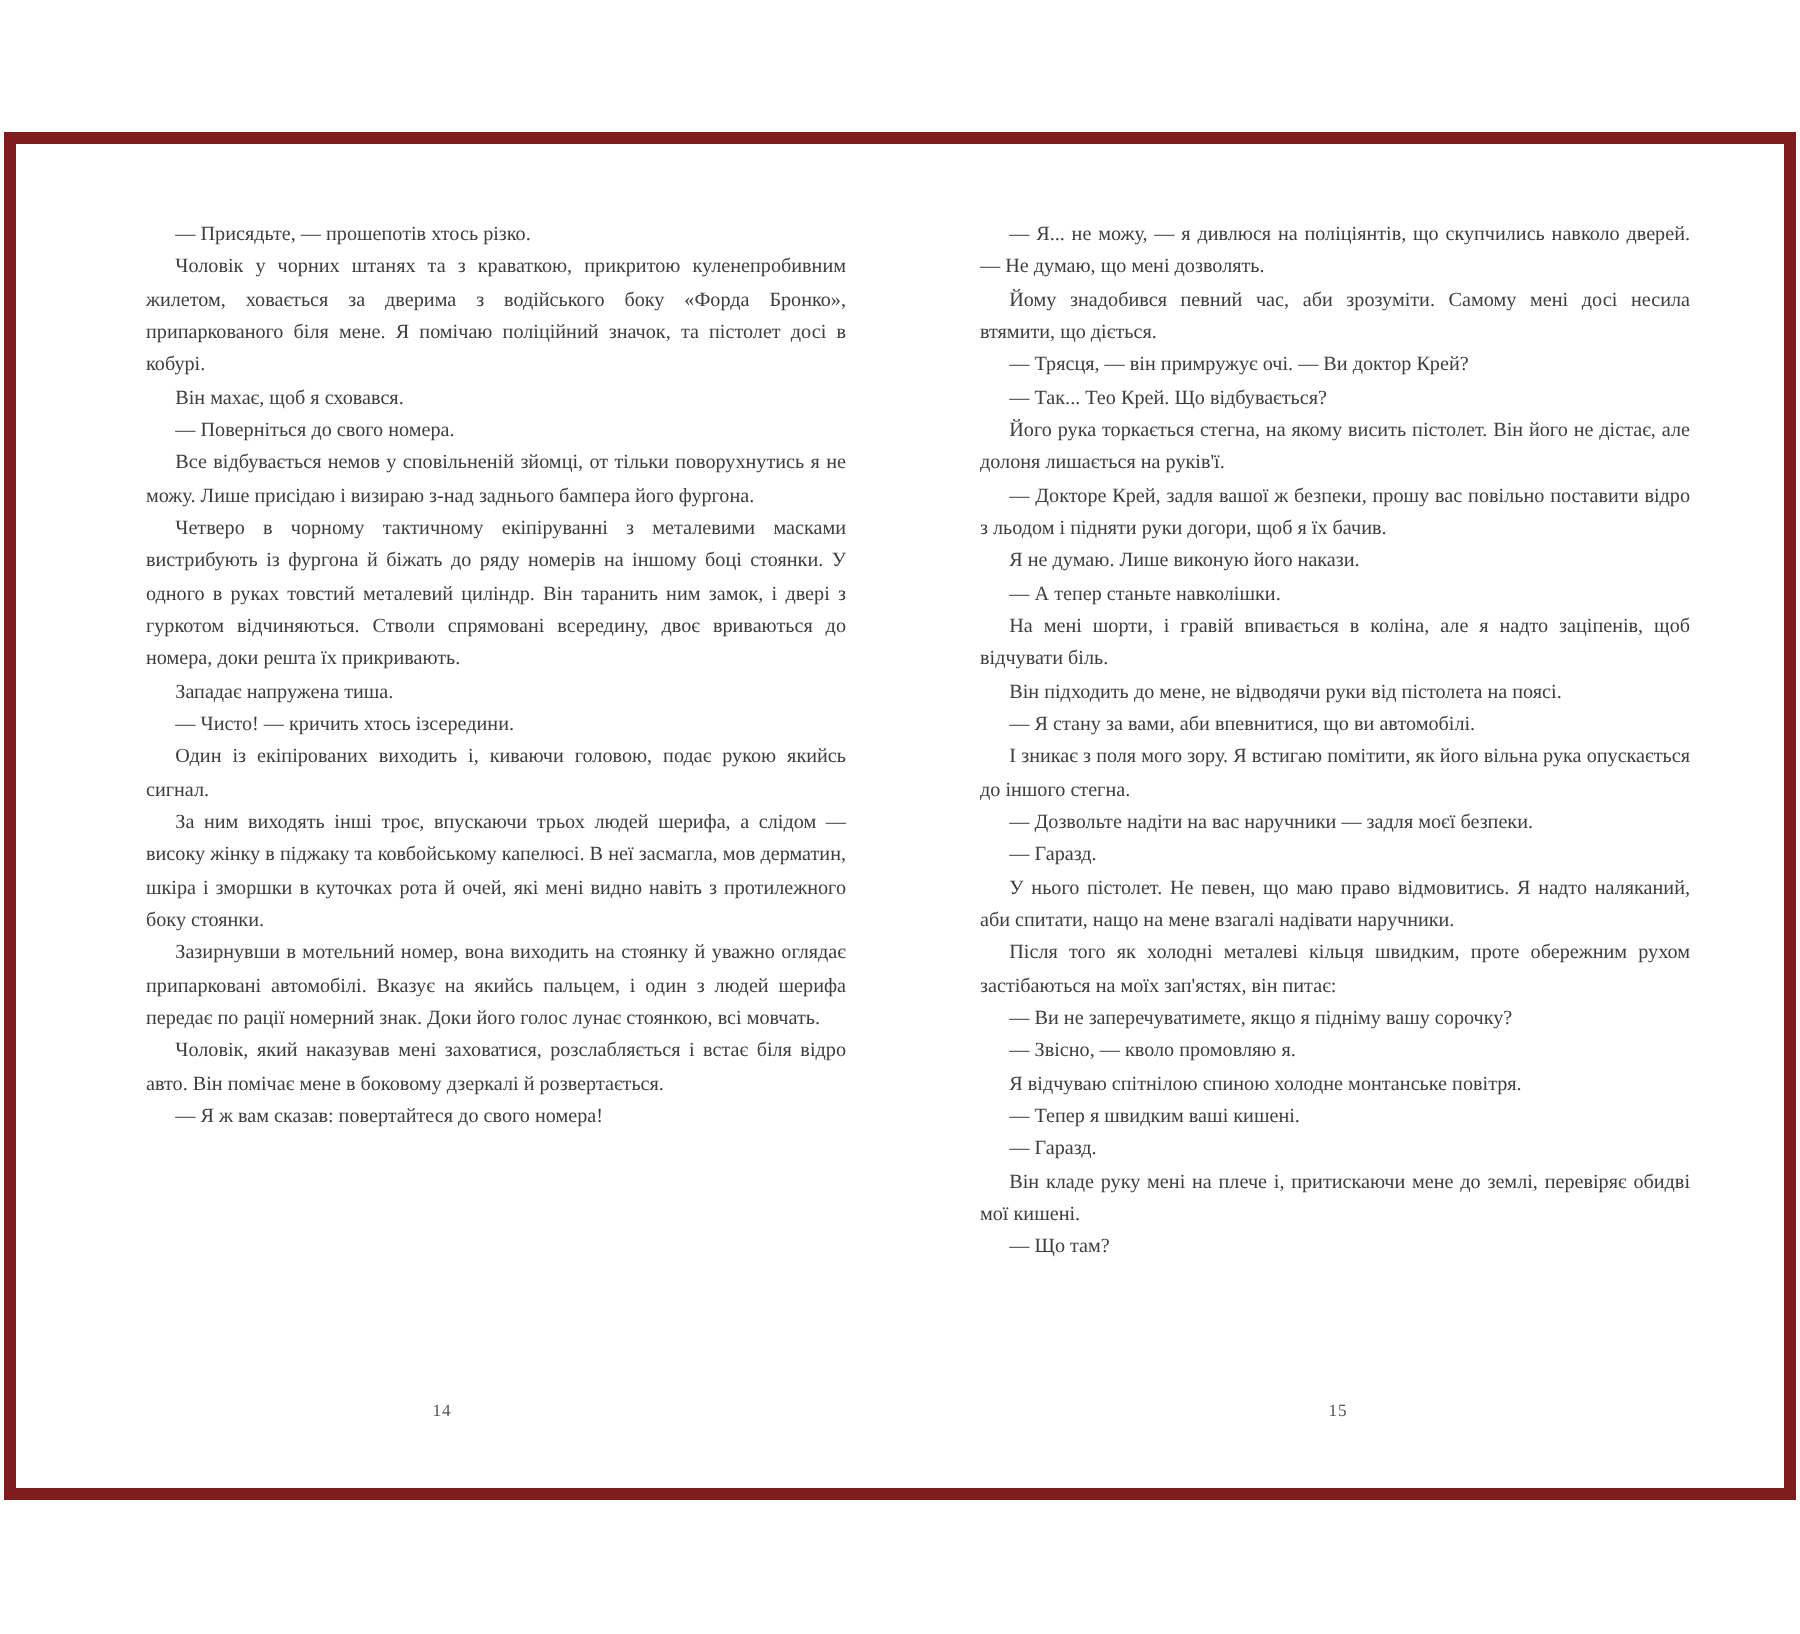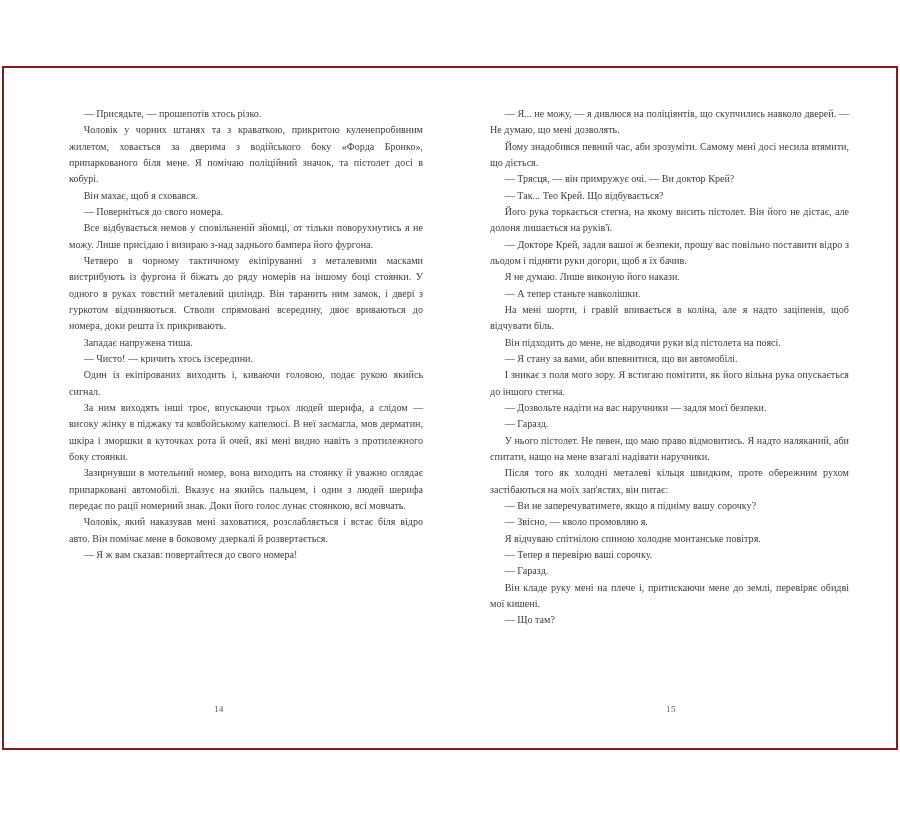--- a/index.html
+++ b/index.html
@@ -25,21 +25,21 @@
     height: 817px;
   }
 
   .sheet {
     position: absolute;
     left: 2px;
     top: 66px;
     width: 896px;
     height: 684px;
     background: #ffffff;
-    border: 2px solid #7f1d1d;
+    border: 6px solid #7f1d1d;
     box-sizing: border-box;
   }
 
   .pages {
     position: absolute;
     left: 0;
     top: 0;
     width: 100%;
     height: 100%;
     display: flex;
@@ -133,21 +133,21 @@
             <p>Він підходить до мене, не відводячи руки від пістолета на поясі.</p>
             <p class="nojust">— Я стану за вами, аби впевнитися, що ви автомобілі.</p>
             <p>І зникає з поля мого зору. Я встигаю помітити, як його вільна рука опускається до іншого стегна.</p>
             <p class="nojust">— Дозвольте надіти на вас наручники — задля моєї безпеки.</p>
             <p class="nojust">— Гаразд.</p>
             <p>У нього пістолет. Не певен, що маю право відмовитись. Я надто наляканий, аби спитати, нащо на мене взагалі надівати наручники.</p>
             <p>Після того як холодні металеві кільця швидким, проте обережним рухом застібаються на моїх зап'ястях, він питає:</p>
             <p class="nojust">— Ви не заперечуватимете, якщо я підніму вашу сорочку?</p>
             <p class="nojust">— Звісно, — кволо промовляю я.</p>
             <p class="nojust">Я відчуваю спітнілою спиною холодне монтанське повітря.</p>
-            <p class="nojust">— Тепер я перевірю ваші сорочку.</p>
+            <p class="nojust">— Тепер я швидким ваші кишені.</p>
             <p class="nojust">— Гаразд.</p>
             <p>Він кладе руку мені на плече і, притискаючи мене до землі, перевіряє обидві мої кишені.</p>
             <p class="nojust">— Що там?</p>
           </div>
         <div class="folio">15</div>
       </div>
 
     </div>
   </div>
 </div>

